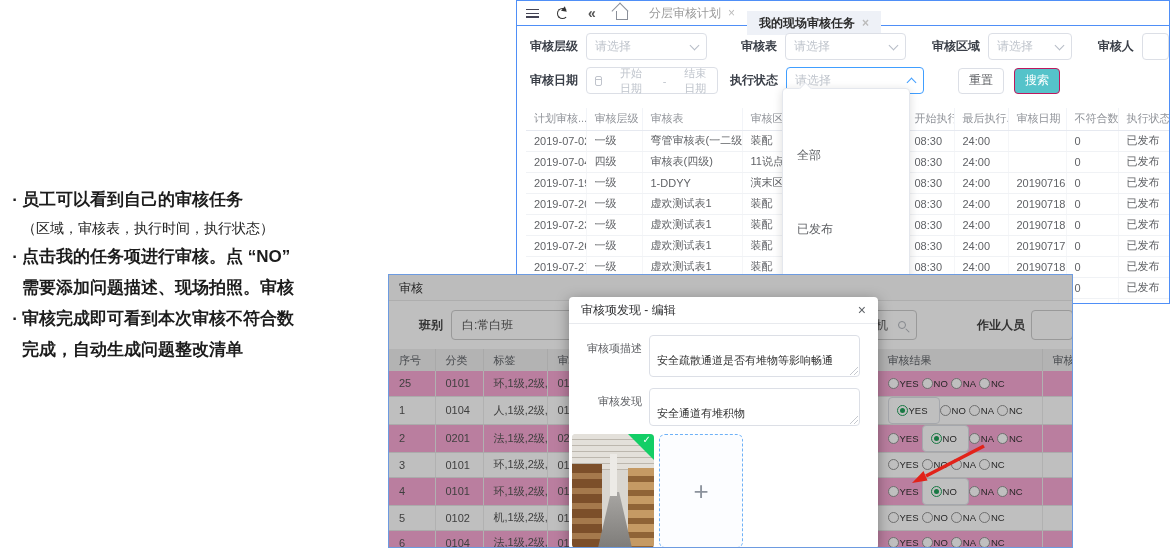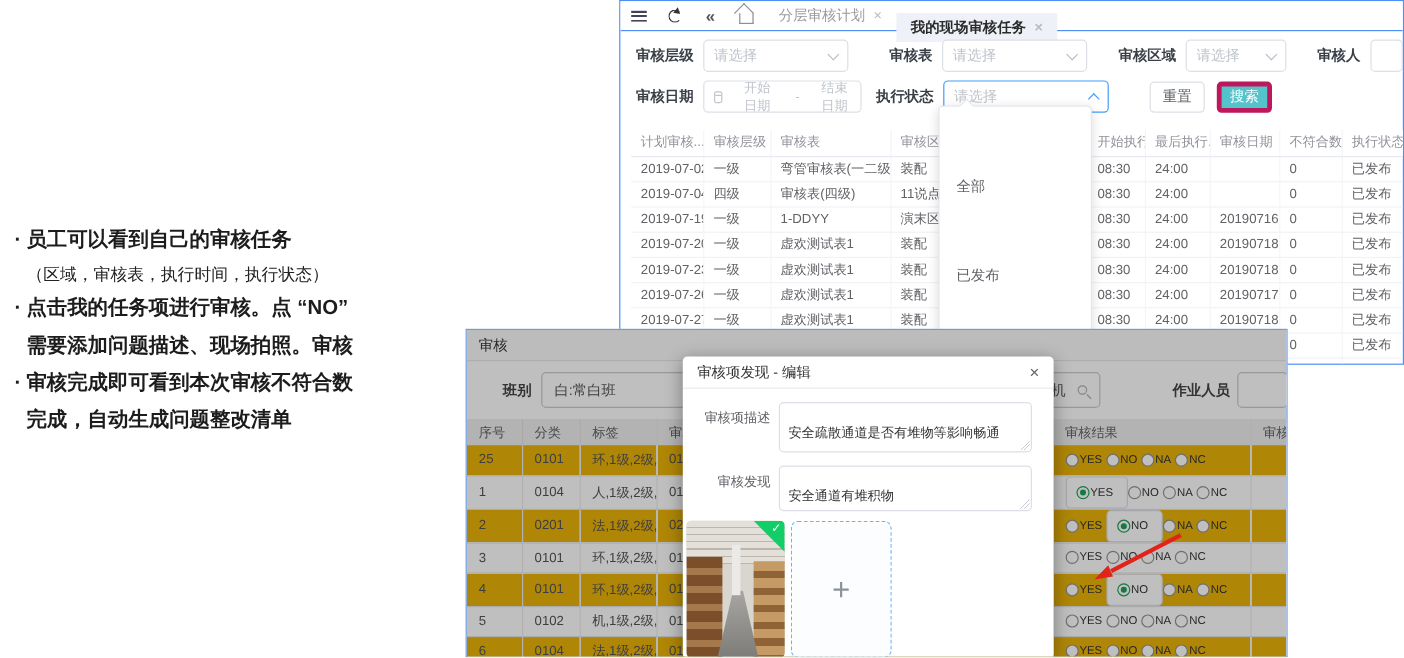--- a/index.html
+++ b/index.html
@@ -33,21 +33,21 @@
   .sel { display:flex; align-items:center; justify-content:space-between; height:27px; border:1px solid #dcdfe6; border-radius:4px; background:#fff; padding:0 8px; cursor:pointer; }
   .sel .ph { color:#bfc4cc; font-size:12px; }
   .chev { width:7px; height:7px; border-right:1.4px solid #b6bcc6; border-bottom:1.4px solid #b6bcc6; transform:rotate(45deg); margin-top:-3px; }
   .chev.up { transform:rotate(-135deg); margin-top:4px; border-color:#409eff; }
   .sel.focused { border-color:#409eff; }
   .date-input { display:flex; align-items:center; gap:18px; height:27px; border:1px solid #dcdfe6; border-radius:4px; padding:0 8px; color:#bfc4cc; background:#fff; cursor:pointer; }
   .cal-ic { width:11px; height:10px; border:1.2px solid #c0c4cc; border-radius:2px; position:relative; margin-top:1px; }
   .cal-ic::before { content:""; position:absolute; top:2px; left:0; right:0; border-top:1px solid #c0c4cc; }
   .btn { height:26px; border-radius:4px; font-size:12px; display:flex; align-items:center; justify-content:center; cursor:pointer; }
   .btn.reset { width:46px; background:#fff; border:1px solid #dcdfe6; color:#606266; }
-  .btn.search { width:46px; background:#55c3ca; border:4px solid #be185d; color:#fff; }
+  .btn.search { width:46px; background:#55c3ca; border:1px solid #be185d; color:#fff; }
 
   .tw-table { position:absolute; left:9px; top:107px; width:644px; border-collapse:collapse; table-layout:fixed; font-size:11px; }
   .tw-table th { font-weight:normal; color:#909399; text-align:left; padding:0 0 0 8px; height:22px; border-bottom:1px solid #e6e9f0; border-right:1px solid #f2f4f8; background:#fff; white-space:nowrap; overflow:hidden; }
   .tw-table td { color:#606266; padding:0 0 0 8px; height:21px; border-bottom:1px solid #f0f2f5; border-right:1px solid #f5f6f8; white-space:nowrap; overflow:hidden; }
 
   
   .dropdown { position:absolute; left:782px; top:88px; width:128px; background:#fff; border:1px solid #e4e7ed; border-radius:4px; box-shadow:0 2px 10px rgba(0,0,0,0.14); z-index:3; padding:5px 0; }
   .dropdown::before { content:""; position:absolute; top:-5px; left:18px; width:8px; height:8px; background:#fff; border-left:1px solid #e4e7ed; border-top:1px solid #e4e7ed; transform:rotate(45deg); }
   .dd-opt { height:26px; line-height:26px; padding-left:14px; font-size:12px; color:#606266; cursor:pointer;margin-top:48px; }
 
@@ -56,21 +56,21 @@
   .bw-title { height:26px; line-height:26px; padding-left:10px; font-size:12px; color:#333; background:#fbfbfb; border-bottom:1px solid #e8e8e8; }
   .bw-toolbar { position:relative; height:48px; }
   .bw-label { position:absolute; font-size:12px; color:#444; font-weight:bold; top:16px; white-space:nowrap; }
   .bw-input { position:absolute; top:9px; height:30px; border:1px solid #ccc; border-radius:4px; background:#fff; display:flex; align-items:center; font-size:12px; color:#555; }
   .mag { width:8px; height:8px; border:1.4px solid #b0b4bb; border-radius:50%; position:relative; }
   .mag::after { content:""; position:absolute; width:5px; border-top:1.4px solid #b0b4bb; transform:rotate(45deg); left:6px; top:8px; }
 
   .bw-table { position:absolute; left:0; top:74px; width:683px; border-collapse:collapse; table-layout:fixed; font-size:11px; }
   .bw-table th { font-weight:normal; color:#5f6368; text-align:left; padding-left:10px; height:22px; background:#efefef; border-right:1px solid #e2e2e2; white-space:nowrap; overflow:hidden; }
   .bw-table td { color:#555; padding-left:10px; height:25px; border-bottom:1px solid #e4e4e4; border-right:1px solid #ededed; white-space:nowrap; overflow:hidden; }
-  .bw-table tr.striped td { background:#eab308; }
+  .bw-table tr.striped td { background:#f9a8d4; }
   .radio-group { display:flex; align-items:center; gap:0; }
   .radio { display:flex; align-items:center; cursor:pointer; }
   .radio .circ { width:11px; height:11px; border:1px solid #949494; border-radius:50%; background:#fff; margin-right:1px; position:relative; }
   .radio.sel .circ { border-color:#21a15a; }
   .radio.sel .circ::after { content:""; position:absolute; inset:2px; border-radius:50%; background:#21a15a; }
   .radio .rlab { font-size:9.5px; color:#333; margin-right:3px; }
 
   .mask { position:absolute; inset:0; background:rgba(0,0,0,0.25); z-index:6; }
 
   

